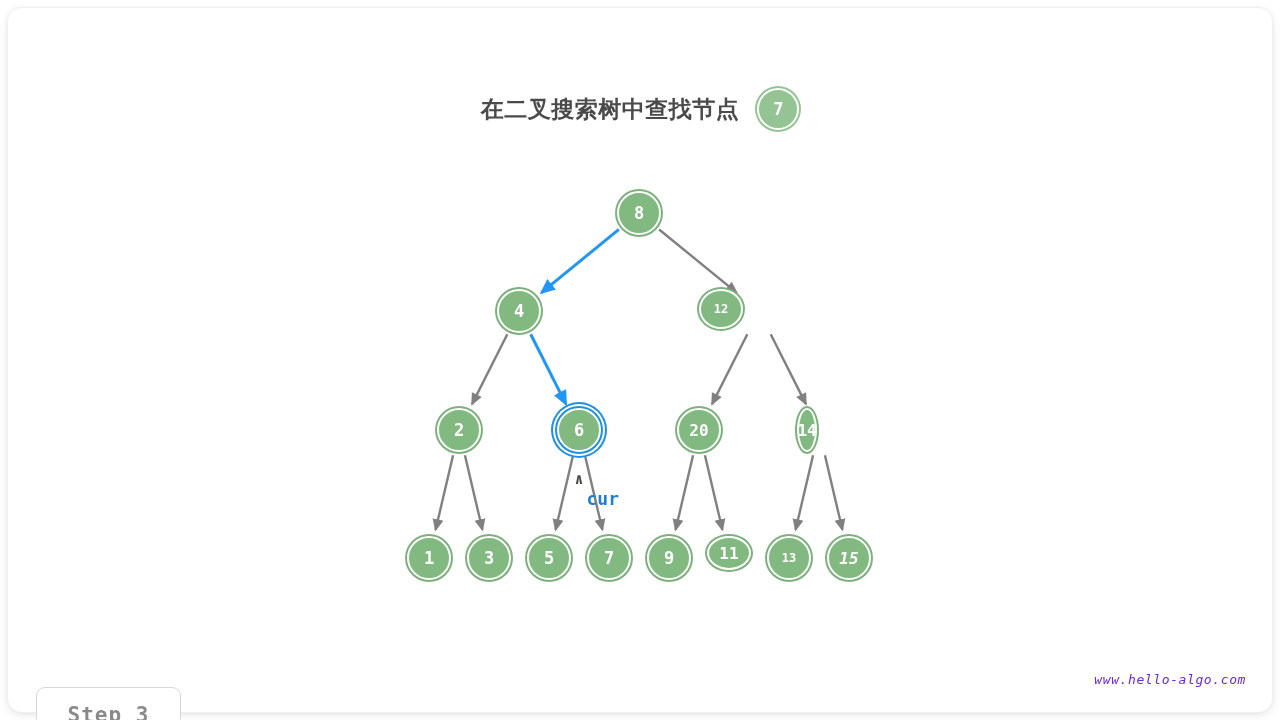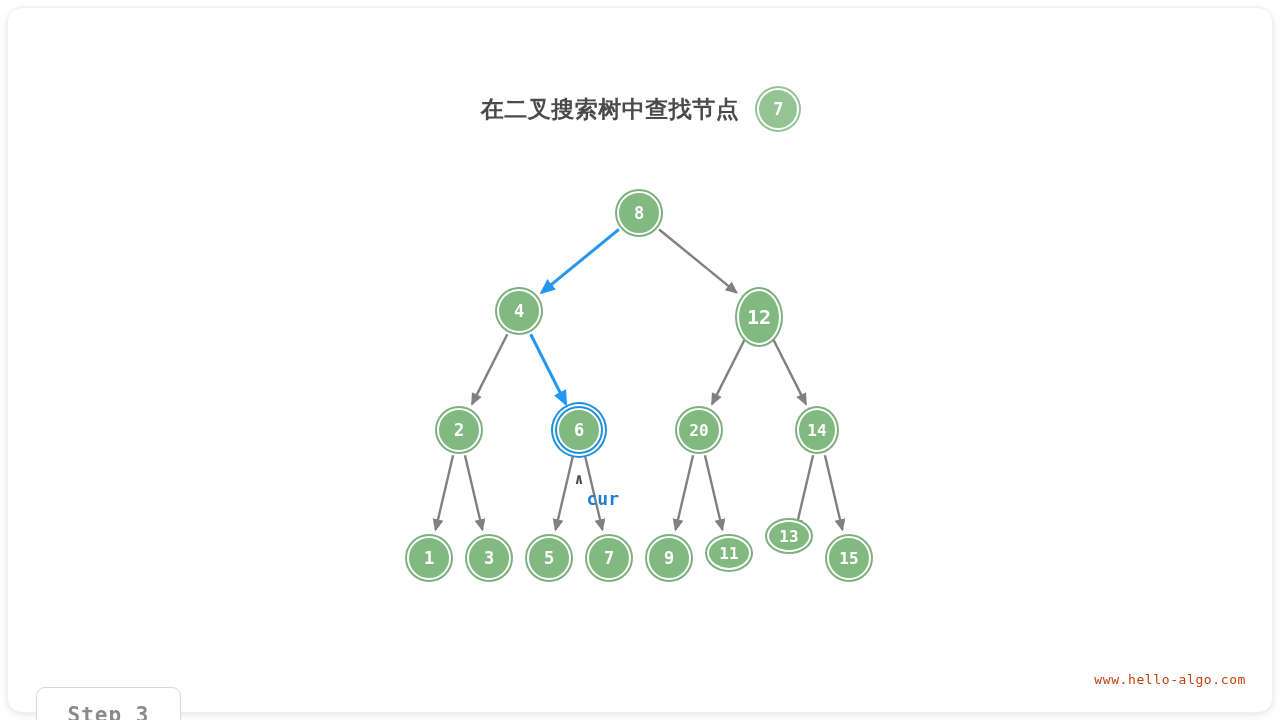--- a/index.html
+++ b/index.html
@@ -125,22 +125,23 @@
     letter-spacing: 1px;
     box-sizing: border-box;
     margin-top: 48px;
   }
   #watermark {
     position: absolute;
     right: 34px;
     top: 672px;
     font-family: "DejaVu Sans Mono", "Liberation Mono", monospace;
     font-size: 13px;
-    color: #c2410c;
+    color: #6d28d9;
     letter-spacing: 0.6px;
+    font-style: italic;
   }
 </style>
 </head>
 <body>
 
 <div id="canvas">
   <div id="card"></div>
 
   <svg id="svg-layer" viewBox="0 0 1280 720">
     <defs>
@@ -170,33 +171,33 @@
   </svg>
 
   <div class="title-wrap">
     <div class="title-text">在二叉搜索树中查找节点</div>
     <div class="title-badge">7</div>
   </div>
 
   <div id="node-group">
       <div class="node" style="left: 617px; top: 191px; width: 44px; height: 44px; font-size: 17px;">8</div>
       <div class="node" style="left: 497px; top: 289px; width: 44px; height: 44px; font-size: 17px;">4</div>
-      <div class="node" style="left: 737px; top: 289px; width: 44px; height: 56px; font-size: 20px;">12</div>
+      <div class="node" style="left: 699px; top: 289px; width: 44px; height: 40px; font-size: 12px;">12</div>
       <div class="node" style="left: 437px; top: 408px; width: 44px; height: 44px; font-size: 17px;">2</div>
       <div class="node highlight" style="left: 557px; top: 408px; width: 44px; height: 44px; font-size: 17px;">6</div>
       <div class="node" style="left: 677px; top: 408px; width: 44px; height: 44px; font-size: 16px;">20</div>
-      <div class="node" style="left: 797px; top: 408px; width: 40px; height: 44px; font-size: 16px;">14</div>
+      <div class="node" style="left: 797px; top: 408px; width: 20px; height: 44px; font-size: 16px;">14</div>
       <div class="node" style="left: 407px; top: 536px; width: 44px; height: 44px; font-size: 17px;">1</div>
       <div class="node" style="left: 467px; top: 536px; width: 44px; height: 44px; font-size: 17px;">3</div>
       <div class="node" style="left: 527px; top: 536px; width: 44px; height: 44px; font-size: 17px;">5</div>
       <div class="node" style="left: 587px; top: 536px; width: 44px; height: 44px; font-size: 17px;">7</div>
       <div class="node" style="left: 647px; top: 536px; width: 44px; height: 44px; font-size: 17px;">9</div>
       <div class="node" style="left: 707px; top: 536px; width: 44px; height: 34px; font-size: 16px;">11</div>
-      <div class="node" style="left: 767px; top: 520px; width: 44px; height: 32px; font-size: 16px;">13</div>
-      <div class="node" style="left: 827px; top: 536px; width: 44px; height: 44px; font-size: 16px;">15</div>
+      <div class="node" style="left: 767px; top: 536px; width: 44px; height: 44px; font-size: 12px;">13</div>
+      <div class="node" style="left: 827px; top: 536px; width: 44px; height: 44px; font-size: 16px; font-style: italic;">15</div>
     </div>
 
   <div class="cur-caret" style="left: 549px; top: 470px; width: 60px;">∧</div>
   <div class="cur-label" style="left: 539px; top: 488px; width: 80px;">cur</div>
 
   <div id="step-chip">Step 3</div>
   <div id="watermark">www.hello-algo.com</div>
 </div>
 
 </body></html>

